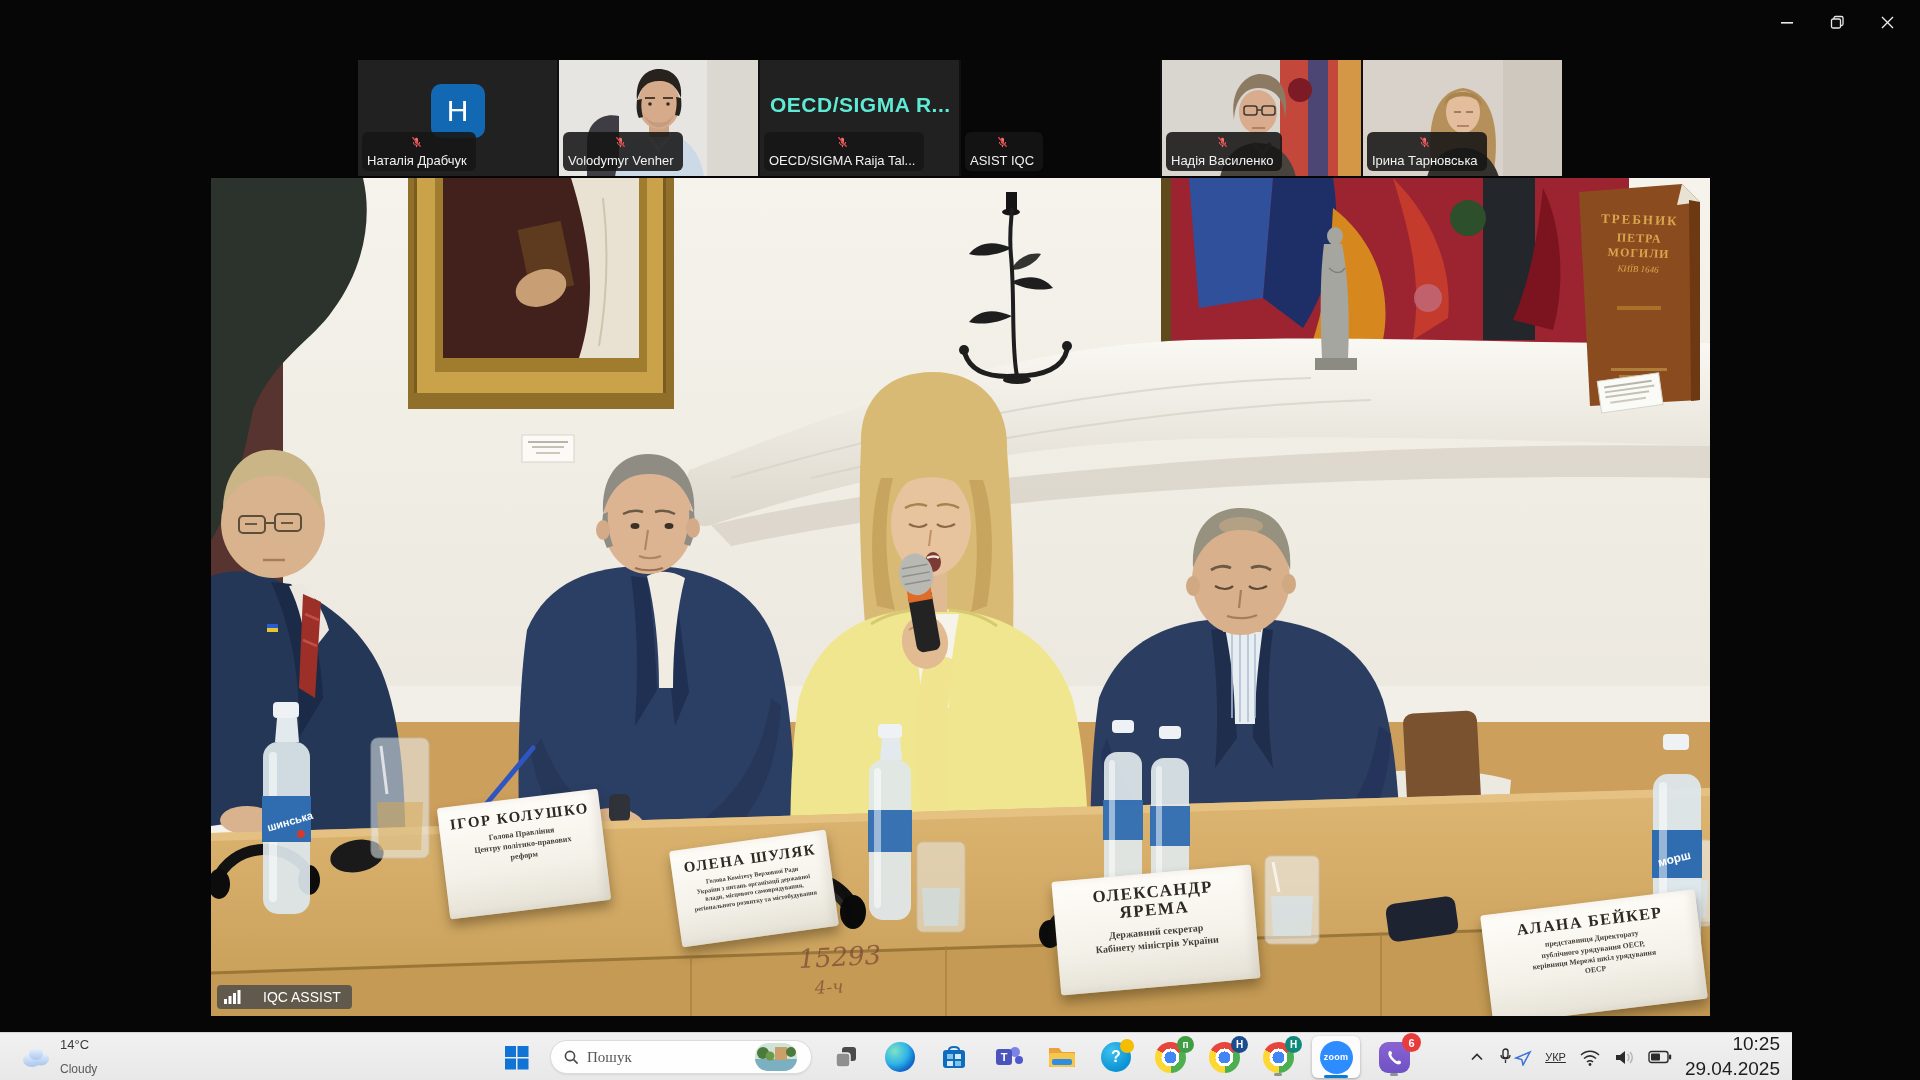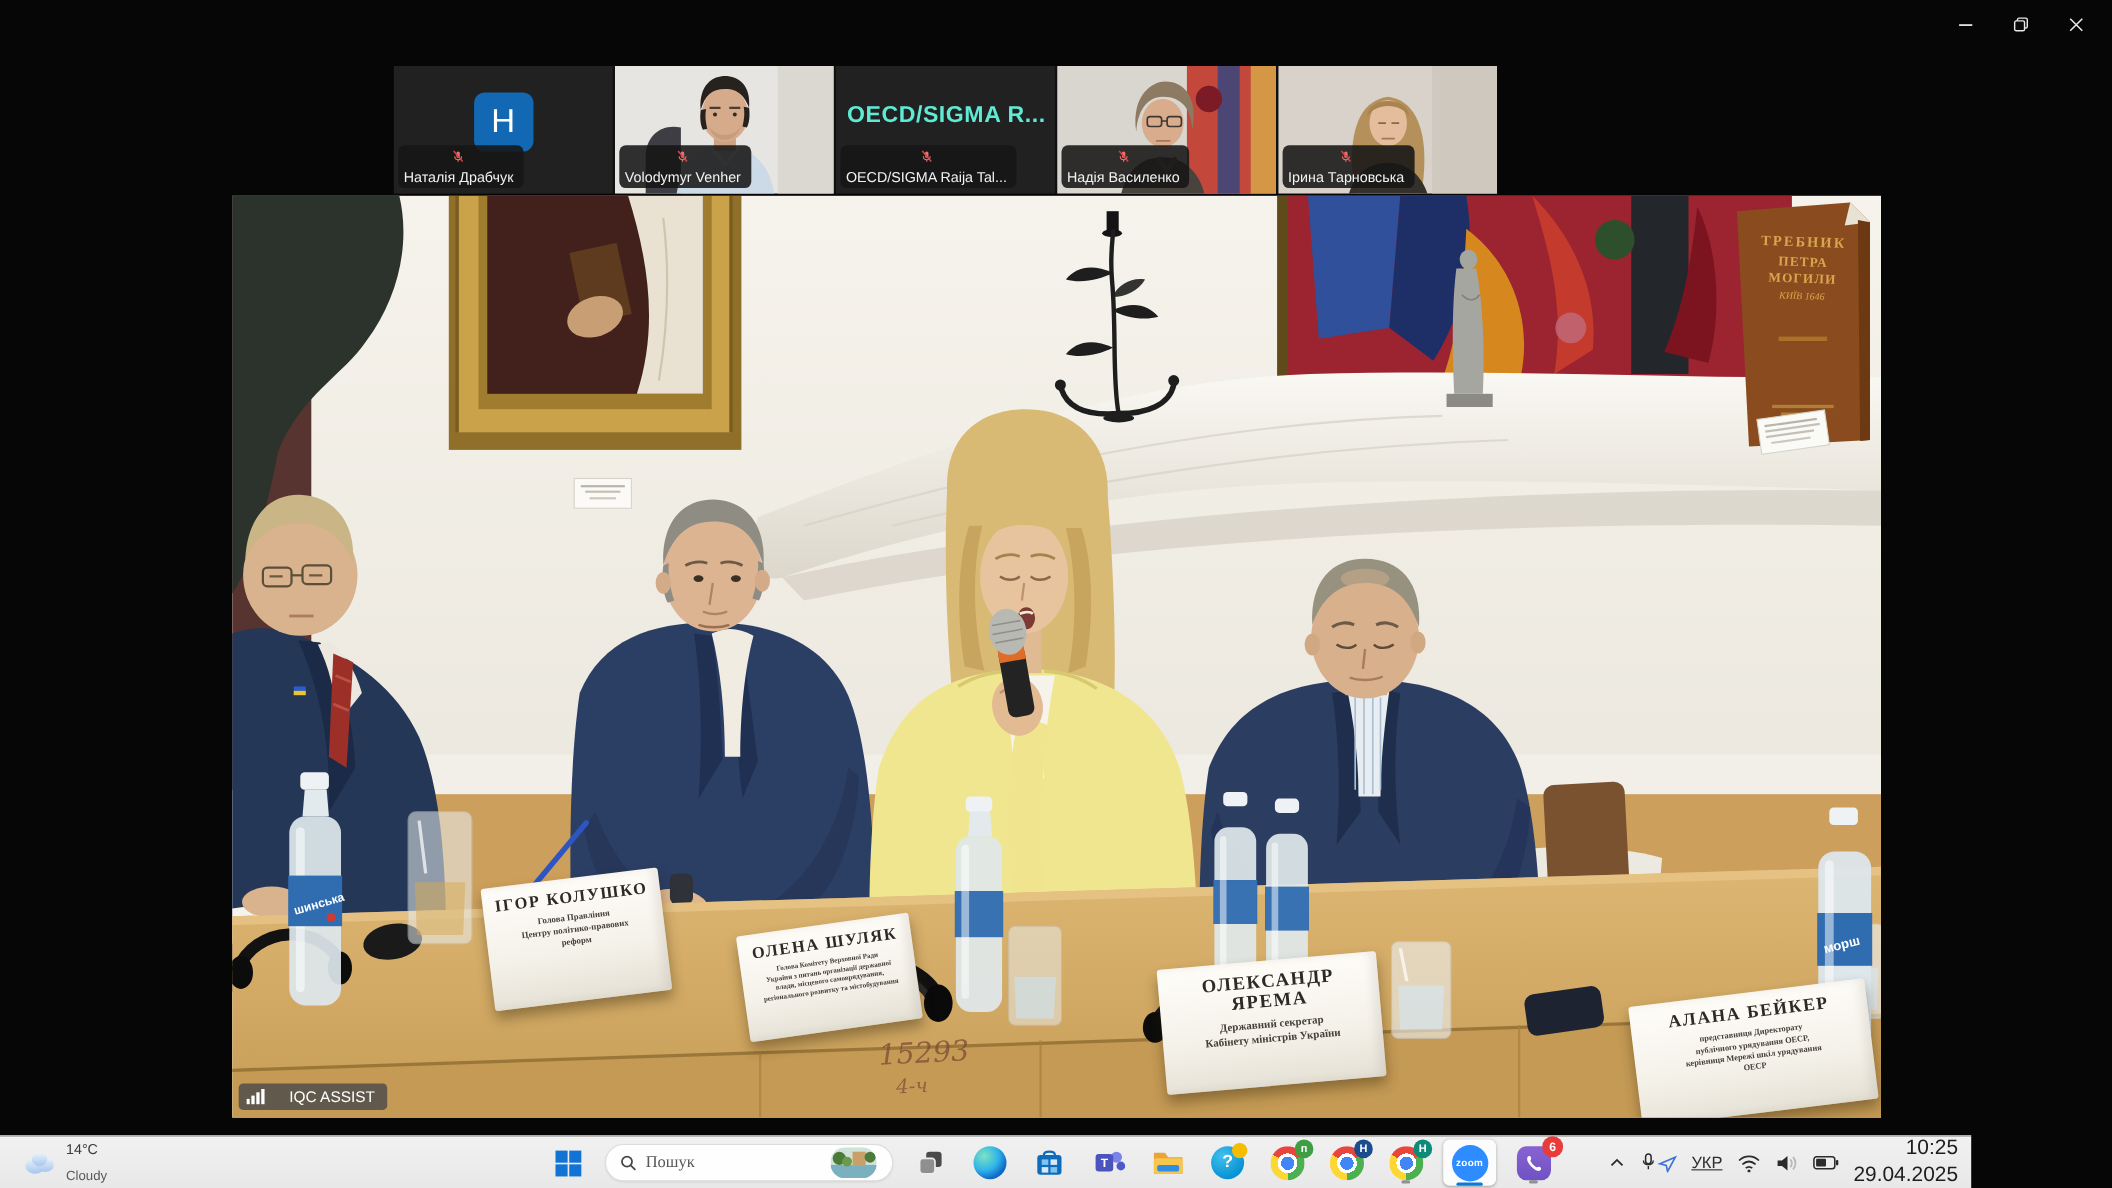--- a/index.html
+++ b/index.html
@@ -88,21 +88,21 @@
   .viber { width:31px; height:31px; border-radius:9px; background:linear-gradient(#8a63d2,#6f52c4);
            display:flex; align-items:center; justify-content:center; }
   .viber-badge { position:absolute; top:-4px; right:-7px; min-width:19px; height:19px; border-radius:10px;
                  background:#e83c3c; color:#fff; font-size:11px; font-weight:bold; display:flex;
                  align-items:center; justify-content:center; padding:0 4px; }
   .help-app { width:30px; height:30px; border-radius:50%; background:radial-gradient(circle at 35% 30%, #3fc1ee, #0a93d4 70%);
               display:flex; align-items:center; justify-content:center; color:#fff; font-size:16px; font-weight:bold; position:relative; }
   .help-dot { position:absolute; top:-3px; right:-3px; width:14px; height:14px; border-radius:50%; background:#f5bc00; }
 
   .tray { position:absolute; right:6px; top:0; height:48px; display:flex; align-items:center; gap:13px; }
-  .tray-lang { font-size:15px; color:#2e2e2e;text-decoration:underline; }
+  .tray-lang { font-size:11px; color:#2e2e2e;text-decoration:underline; }
   .tray-clock { text-align:right; font-size:19px; color:#1d1d1d; line-height:1.3; padding-right:6px; }
 </style>
 </head>
 <body>
 
 <div class="winctl">
   <div class="wbtn">
     <svg width="14" height="14">
         <rect x="1" y="7" width="12" height="1.6" fill="#e8e8e8"></rect>
       </svg>
@@ -171,20 +171,31 @@
       <svg width="13" height="13" viewBox="0 0 16 16">
         <path d="M8 2.2c1.1 0 1.9.8 1.9 1.9v3.4c0 1.1-.8 1.9-1.9 1.9s-1.9-.8-1.9-1.9V4.1c0-1.1.8-1.9 1.9-1.9z" fill="#ef6f6f"></path>
         <path d="M4.2 7.5c0 2.1 1.7 3.8 3.8 3.8s3.8-1.7 3.8-3.8" stroke="#ef6f6f" fill="none" stroke-width="1.2"></path>
         <path d="M8 11.3v2.4" stroke="#ef6f6f" stroke-width="1.2"></path>
         <path d="M3 1.6l10 11.6" stroke="#dd4444" stroke-width="1.7"></path>
       </svg>
       <span>OECD/SIGMA Raija Tal...</span>
     </div>
   </div>
 
+  <div class="tile black">
+    <div class="tile-label">
+      <svg width="13" height="13" viewBox="0 0 16 16">
+        <path d="M8 2.2c1.1 0 1.9.8 1.9 1.9v3.4c0 1.1-.8 1.9-1.9 1.9s-1.9-.8-1.9-1.9V4.1c0-1.1.8-1.9 1.9-1.9z" fill="#ef6f6f"></path>
+        <path d="M4.2 7.5c0 2.1 1.7 3.8 3.8 3.8s3.8-1.7 3.8-3.8" stroke="#ef6f6f" fill="none" stroke-width="1.2"></path>
+        <path d="M8 11.3v2.4" stroke="#ef6f6f" stroke-width="1.2"></path>
+        <path d="M3 1.6l10 11.6" stroke="#dd4444" stroke-width="1.7"></path>
+      </svg>
+      <span>ASIST IQC</span>
+    </div>
+  </div>
 
   <div class="tile">
     <svg class="photo" viewBox="0 0 199 117">
       <rect width="199" height="117" fill="#d9d5cf"></rect>
       <rect x="118" width="81" height="117" fill="#c4473c"></rect>
       <rect x="146" width="20" height="117" fill="#37477e" opacity=".85"></rect>
       <rect x="176" width="23" height="117" fill="#d8b24a" opacity=".75"></rect>
       <circle cx="138" cy="30" r="12" fill="#7c1a26"></circle>
       <path d="M58,117 C64,93 78,83 96,83 C114,83 129,95 134,117 Z" fill="#49433d"></path>
       <path d="M92,83 L100,95 L108,83" stroke="#6b5f52" fill="none" stroke-width="4"></path>

